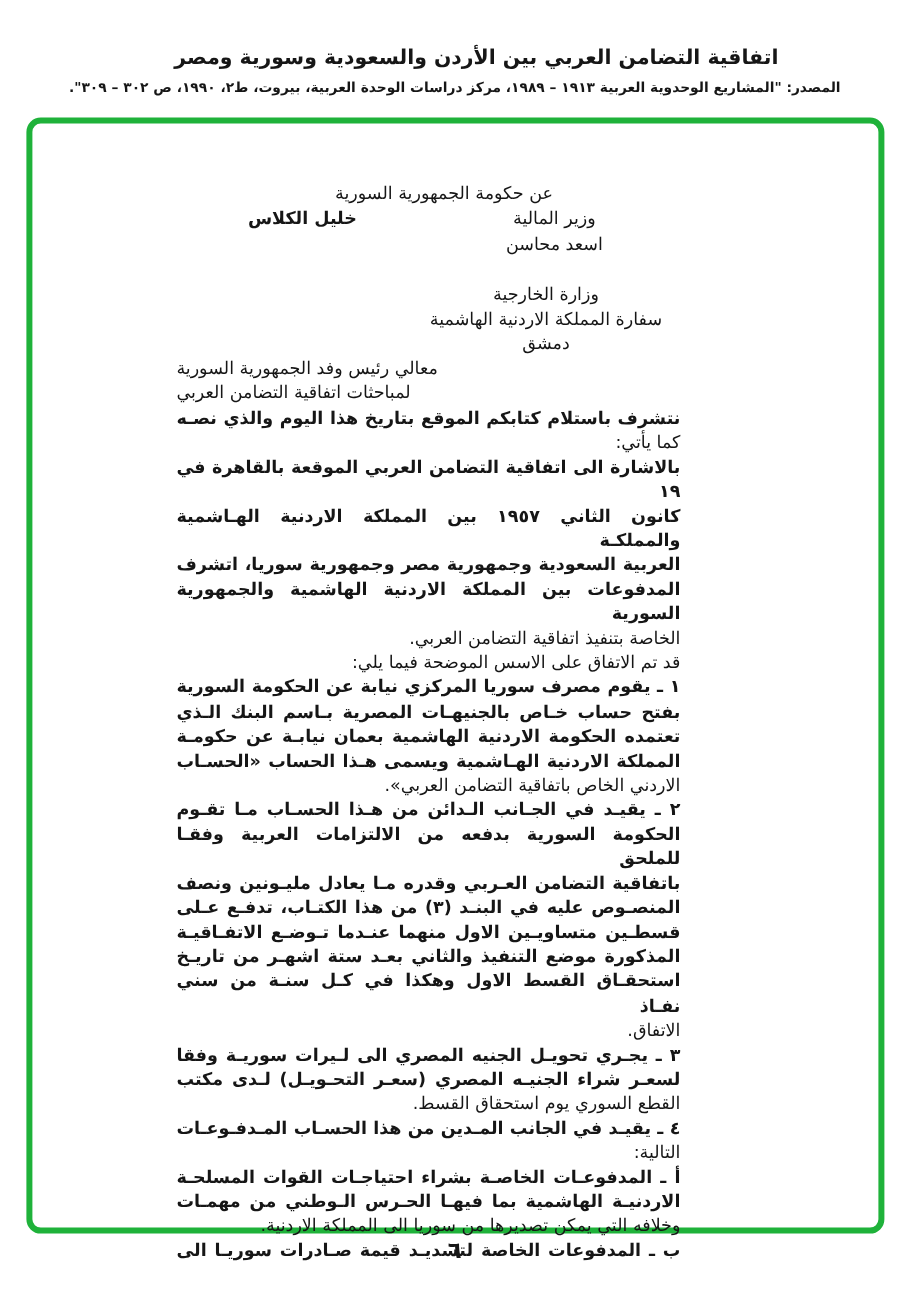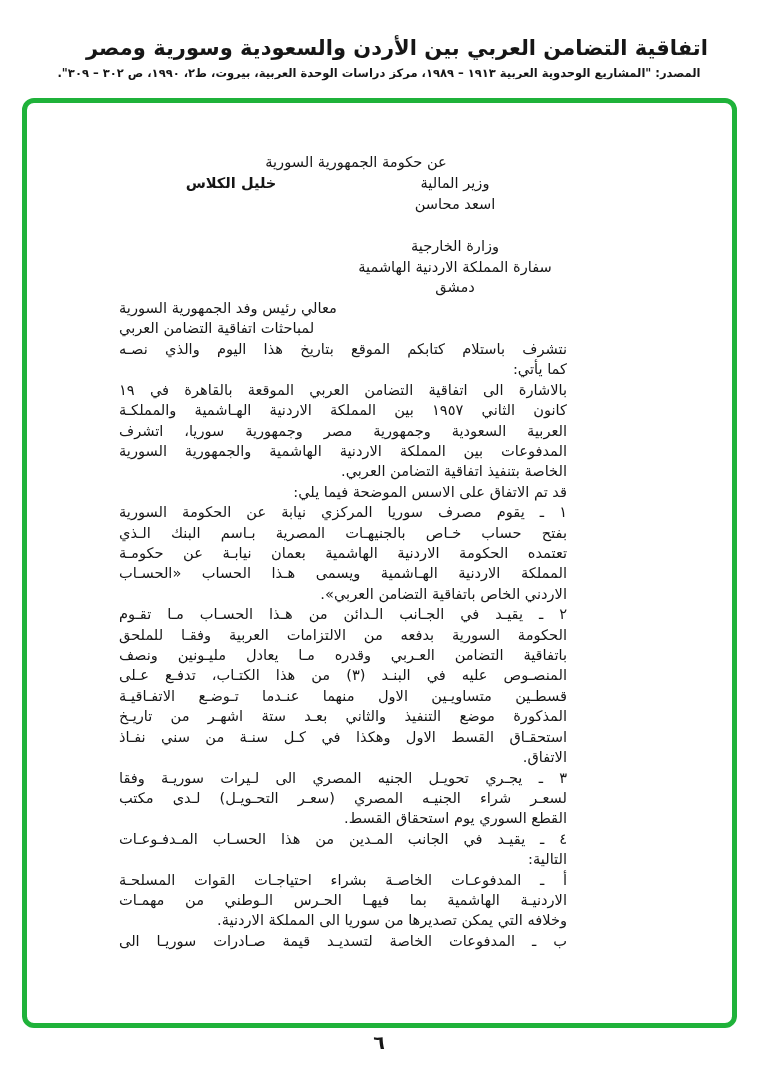--- a/index.html
+++ b/index.html
@@ -7,55 +7,55 @@
     position:relative;
     width:758px;height:1078px;
     background:#ffffff;
     font-family:"DejaVu Sans", sans-serif;
     color:#161616;
     overflow:hidden;
   }
   
   .hdr{position:absolute;top:38px;left:0;right:0;text-align:center;direction:rtl;}
   .hdr .title{
-    font-size:21px;font-weight:bold;letter-spacing:0;
+    font-size:17px;font-weight:bold;letter-spacing:0;
     padding-left:36px; 
     line-height:20px;
   }
   .hdr .source{
     font-size:11.5px;font-weight:bold;margin-top:8px;line-height:15px;
   }
   
   .frame{
     position:absolute;left:22px;top:98px;
     width:705px;height:920px;
     border:5px solid #1fb23a;
     border-radius:12px;
     background:#ffffff;
   }
   .content{
     position:absolute;top:0;left:0;right:0;bottom:0;
-    padding:48px 165px 0 92px;
+    padding:48px 165px 0 120px;
     direction:rtl;
     font-size:14.6px;
   }
   
   .sig-heading{text-align:center;padding-left:26px;line-height:21px;}
   .sig-row{display:flex;line-height:21px;}
   .sig-col{width:50%;text-align:center;}
   .sig-col.bold{font-weight:bold;}
   
   .addr{margin-top:22px;width:224px;text-align:center;line-height:20.6px;}
   
   .salut{line-height:20.6px;text-align:left;}
   .salut.indent{padding-right:23px;}
   
   .body-text{margin-top:0;}
   .bline{line-height:20.4px;text-align:right;white-space:normal;}
-  .bline.stretch{text-align:justify;text-align-last:justify;}
+  .bline.stretch{text-align:justify;text-align-last:justify;font-weight:bold;}
   
   .pagenum{
     position:absolute;top:1031px;left:0;right:0;
     text-align:center;font-size:19px;font-weight:bold;
     font-family:"DejaVu Sans", sans-serif;
   }
 </style>
 </head>
 <body>
 

